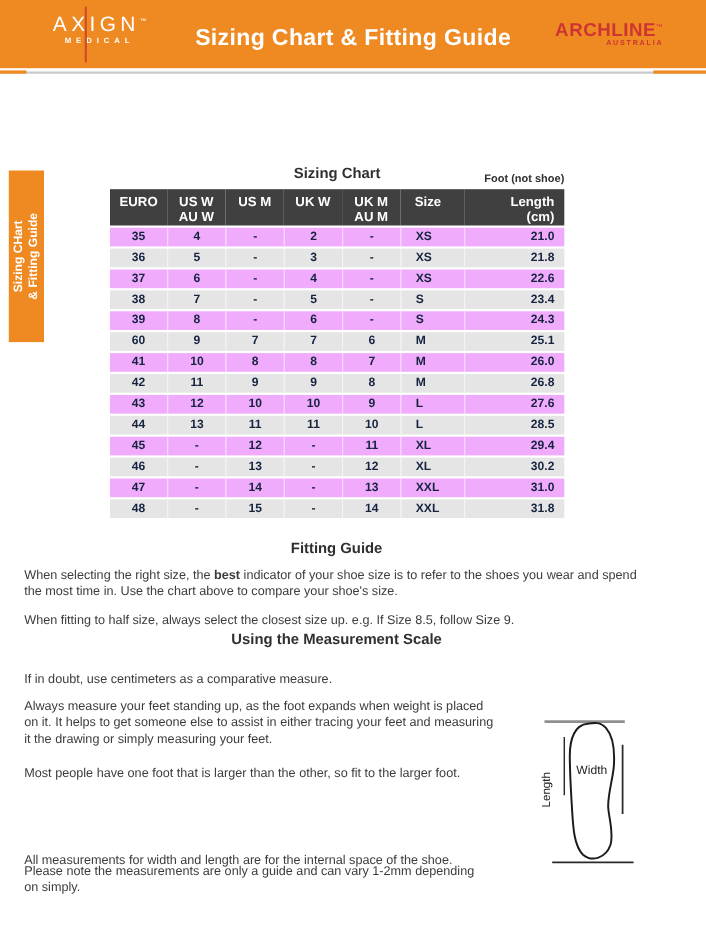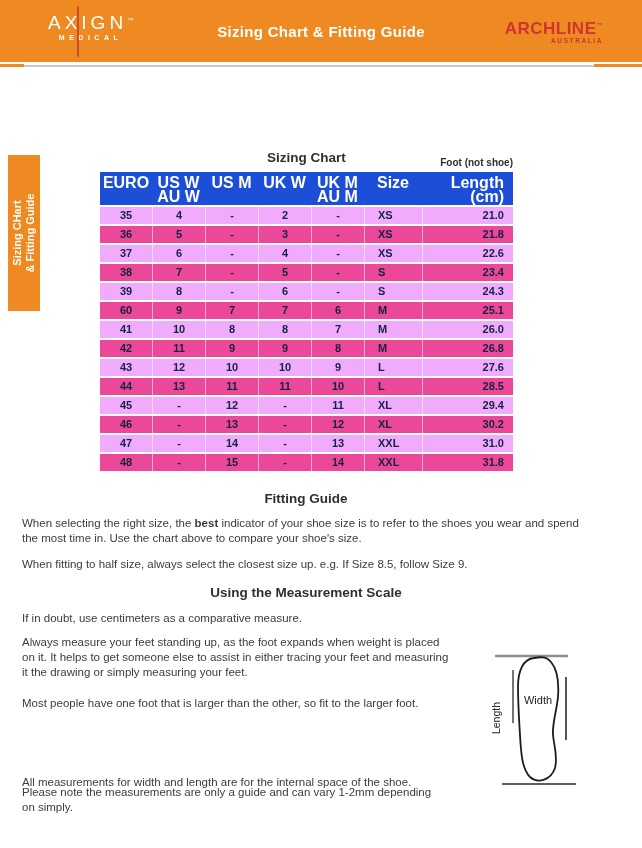--- a/index.html
+++ b/index.html
@@ -8,59 +8,59 @@
     font-family:"Liberation Sans", sans-serif;
   }
   
   .header{position:absolute;top:0;left:0;width:642px;height:62px;background:#EF8A22;}
   .axign{position:absolute;left:48px;top:10px;color:#fff;text-align:center;}
   .axign-name{font-size:19px;letter-spacing:4px;font-weight:400;line-height:20px;white-space:nowrap;}
   .axign-tm{font-size:6px;vertical-align:super;letter-spacing:0;}
   .axign-medical{font-size:7px;letter-spacing:4.5px;font-weight:700;margin-top:1px;white-space:nowrap;}
   .axign-stroke{position:absolute;left:77px;top:6px;width:2px;height:51px;background:#D24B28;border-radius:2px;}
   .page-title{position:absolute;top:23px;left:0;width:642px;text-align:center;color:#fff;
-    font-size:15px;font-weight:700;letter-spacing:.3px;}
+    font-size:21px;font-weight:700;letter-spacing:.3px;}
   .archline{position:absolute;right:39px;top:17px;color:#CE3434;text-align:right;}
   .archline-name{font-size:17px;font-weight:700;letter-spacing:.5px;line-height:17px;white-space:nowrap;}
   .archline-tm{font-size:6px;vertical-align:super;}
   .archline-sub{font-size:6.5px;font-weight:700;letter-spacing:1.6px;margin-top:0;}
   .divider-gray{position:absolute;top:65px;left:0;width:642px;height:2px;background:#C8C8C8;}
   .divider-orange-left{position:absolute;top:64px;left:0;width:24px;height:3px;background:#EF8A22;}
   .divider-orange-right{position:absolute;top:64px;right:0;width:48px;height:3px;background:#EF8A22;}
   
   .side-tab{position:absolute;left:8px;top:155px;width:32px;height:156px;background:#EF8A22;
     display:flex;align-items:center;justify-content:center;}
   .side-tab-inner{transform:rotate(-90deg);width:156px;text-align:center;color:#fff;
     font-weight:700;font-size:11px;line-height:13px;white-space:nowrap;}
   
   .sizing-heading{position:absolute;left:100px;top:150px;width:413px;text-align:center;
     font-size:13.5px;font-weight:700;color:#2F2F2F;}
   .foot-note{position:absolute;left:100px;top:157px;width:413px;text-align:right;
     font-size:10px;font-weight:700;color:#2F2F2F;}
   .size-table{position:absolute;left:100px;top:170px;width:413px;table-layout:fixed;
     border-collapse:separate;border-spacing:0 2px;}
   .size-table th,.size-table td{box-sizing:border-box;padding:0;}
-  .size-table thead th{background:#1d4ed8;color:#fff;font-size:16px;font-weight:700;
+  .size-table thead th{background:#404040;color:#fff;font-size:12px;font-weight:700;
     vertical-align:top;padding-top:4px;height:33px;line-height:14px;text-align:center;}
   .size-table th .l2{display:block;}
   .size-table td{font-size:11px;font-weight:700;color:#15233F;text-align:center;
     height:17px;line-height:17px;}
   .size-table td + td{border-left:1px solid rgba(255,255,255,.55);}
   .size-table tr.row-blue td{background:#f0abfc;}
-  .size-table tr.row-light td{background:#ec4899;}
+  .size-table tr.row-light td{background:#e5e5e5;}
   .size-table th:nth-child(6),.size-table td:nth-child(6){text-align:left;padding-left:13px;}
   .size-table th:nth-child(7),.size-table td:nth-child(7){text-align:right;padding-right:9px;}
   
   .section-heading{position:absolute;left:0;width:612px;text-align:center;
     font-size:13.5px;font-weight:700;color:#2F2F2F;}
   .para{position:absolute;left:22px;font-size:11.5px;color:#3C3C3C;line-height:15px;}
   #fitting-heading{top:491px;}
   #para1{top:516px;}
   #para2{top:557px;}
-  #measure-heading{top:585px;}
+  #measure-heading{top:573px;}
   #para3{top:611px;}
   #para4{top:635px;}
   #para5{top:696px;}
   #para6{top:759px;margin-top:16px;}
   #para7{top:785px;}
   
   .foot-diagram{position:absolute;left:488px;top:647px;width:112px;height:142px;}
   .foot-diagram svg{display:block;}
 </style>
 </head>

